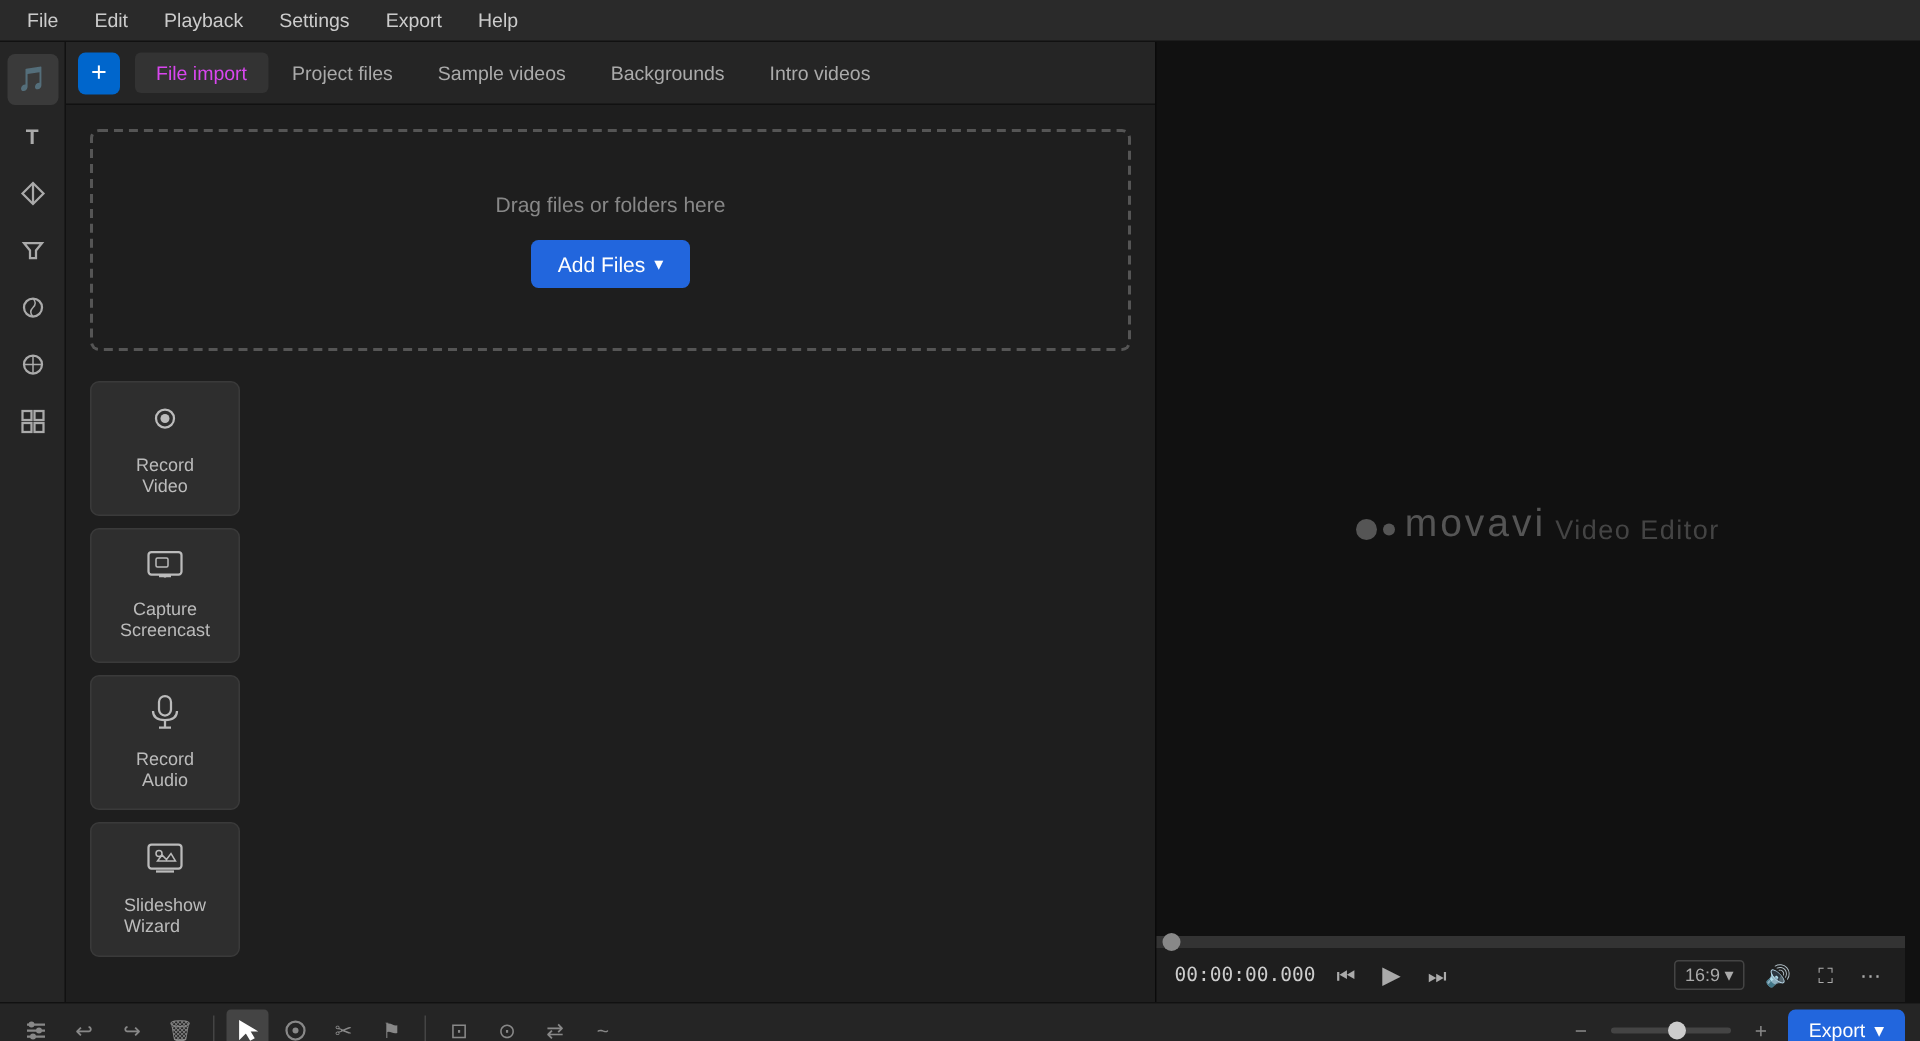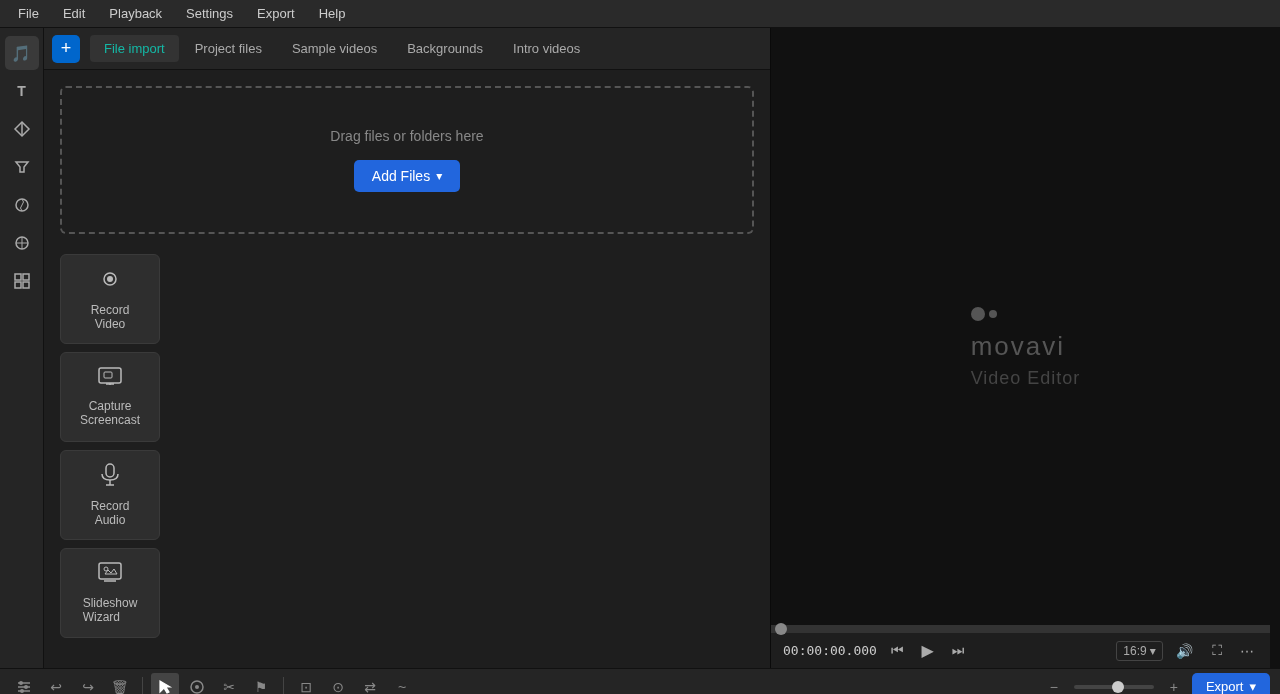--- a/index.html
+++ b/index.html
@@ -93,21 +93,21 @@
       margin-right: 8px;
     }
     .tab {
       padding: 6px 14px;
       color: #aaa;
       font-size: 13px;
       cursor: pointer;
       border-radius: 4px;
     }
     .tab.active {
-      color: #14b8a6;
+      color: #d946ef;
       background: #333;
     }
 
     
     #file-import-panel {
       flex: 1;
       padding: 16px;
       overflow: auto;
     }
 
@@ -167,22 +167,22 @@
       background: #111;
       display: flex;
       align-items: center;
       justify-content: center;
       flex-direction: column;
       border-left: 1px solid #0a0a0a;
       position: relative;
     }
     #movavi-logo {
       display: flex;
-      flex-direction: column;
-      align-items: flex-start;
+      flex-direction: row;
+      align-items: flex-end;
       gap: 6px;
     }
     .movavi-dots {
       display: flex;
       gap: 4px;
       align-items: center;
       margin-bottom: 4px;
     }
     .dot-big {
       width: 14px; height: 14px;

